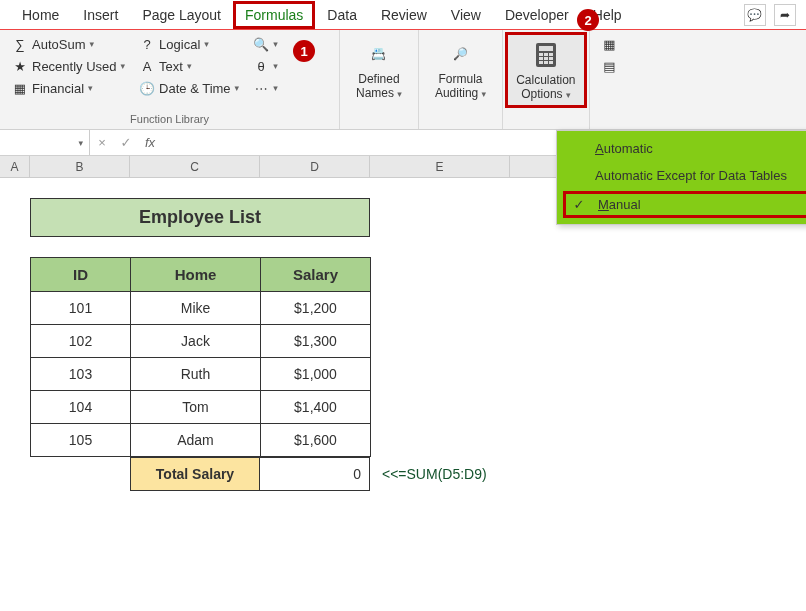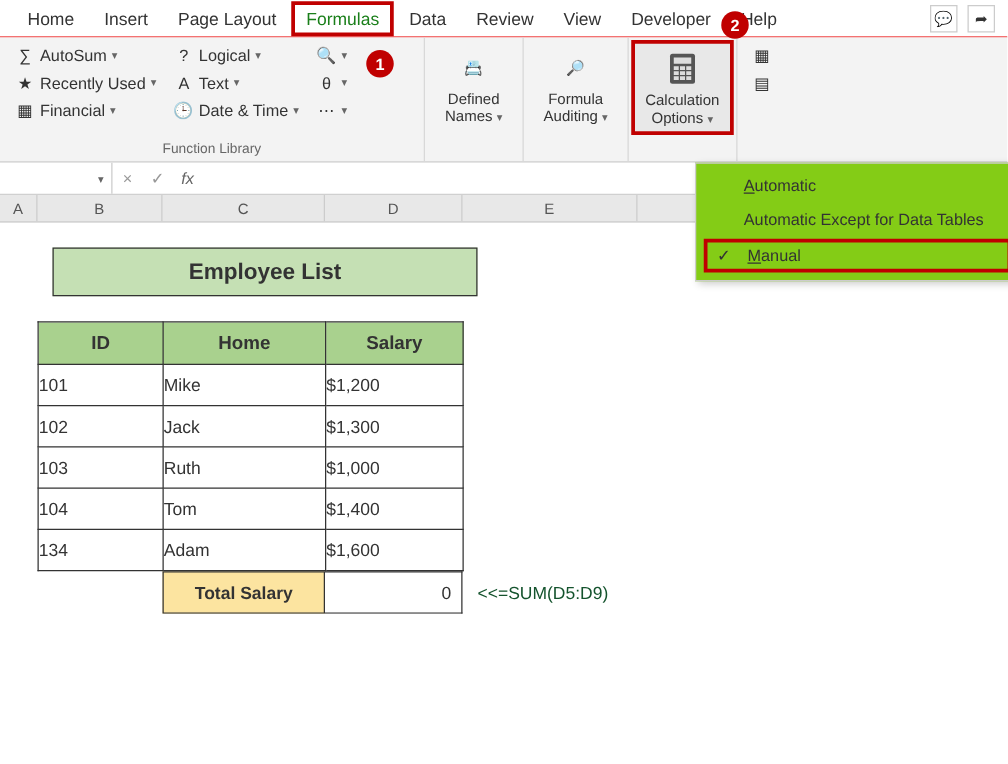--- a/index.html
+++ b/index.html
@@ -45,24 +45,24 @@
 .colhdr { display: flex; background: #e8e8e8; border-bottom: 1px solid #ccc; height: 22px; }
 .ch { border-right: 1px solid #ccc; text-align: center; font-size: 12px; color: #555; line-height: 22px; }
 .ch.A { width: 30px; }
 .ch.B { width: 100px; }
 .ch.C { width: 130px; }
 .ch.D { width: 110px; }
 .ch.E { width: 140px; }
 
 
 .sheet { position: relative; padding: 20px 0 0 30px; }
-.emp-title { width: 340px; background: #c5e0b4; border: 1px solid #333; text-align: center; font-weight: bold; font-size: 18px; padding: 8px 0; margin-bottom: 20px; margin-left: 12px; }
+.emp-title { width: 340px; background: #c5e0b4; border: 1px solid #333; text-align: center; font-weight: bold; font-size: 18px; padding: 8px 0; margin-bottom: 20px; margin-left: 0; }
 table.emp { border-collapse: collapse; }
 table.emp th { background: #a9d18e; border: 1px solid #333; padding: 8px 0; font-size: 15px; }
-table.emp td { border: 1px solid #333; padding: 8px 0; text-align: left; font-size: 14px; }
+table.emp td { border: 1px solid #333; padding: 8px 0; text-align: center; font-size: 14px; }
 .col-id { width: 100px; }
 .col-name { width: 130px; }
 .col-sal { width: 110px; }
 
 .total-row { display: flex; margin-left: 100px; align-items: center; }
 .total-lbl { width: 130px; background: #fce4a0; border: 1px solid #333; text-align: center; font-weight: bold; padding: 8px 0; font-size: 14px; }
 .total-val { width: 110px; border: 1px solid #333; border-left: none; text-align: right; padding: 8px 8px 8px 0; font-size: 14px; }
 .total-note { padding-left: 12px; color: #14532d; font-size: 14px; }
 
 .watermark { position: absolute; left: 330px; top: 340px; color: #ddd; font-size: 18px; font-style: italic; pointer-events: none; }
@@ -248,21 +248,21 @@
           <td>103</td>
           <td>Ruth</td>
           <td>$1,000</td>
         </tr>
     <tr>
           <td>104</td>
           <td>Tom</td>
           <td>$1,400</td>
         </tr>
     <tr>
-          <td>134</td>
+          <td>105</td>
           <td>Adam</td>
           <td>$1,600</td>
         </tr>
   </tbody>
     </table>
 
   <div class="total-row">
     <div class="total-lbl">Total Salary</div>
     <div class="total-val">0</div>
     <div class="total-note">&lt;&lt;=SUM(D5:D9)</div>

